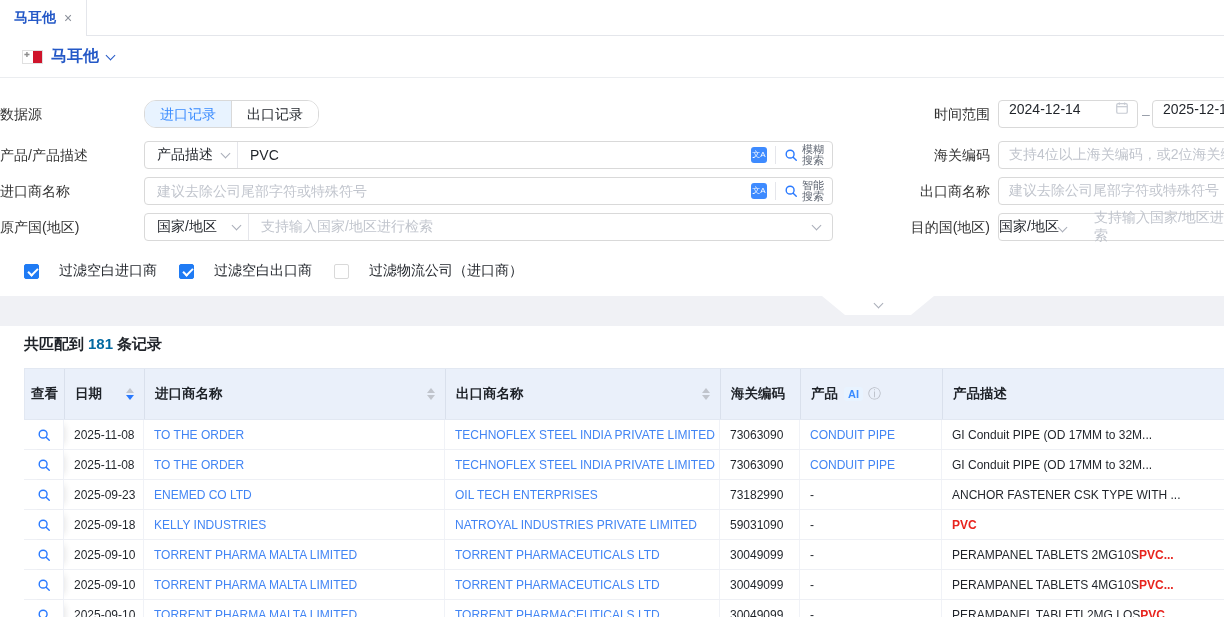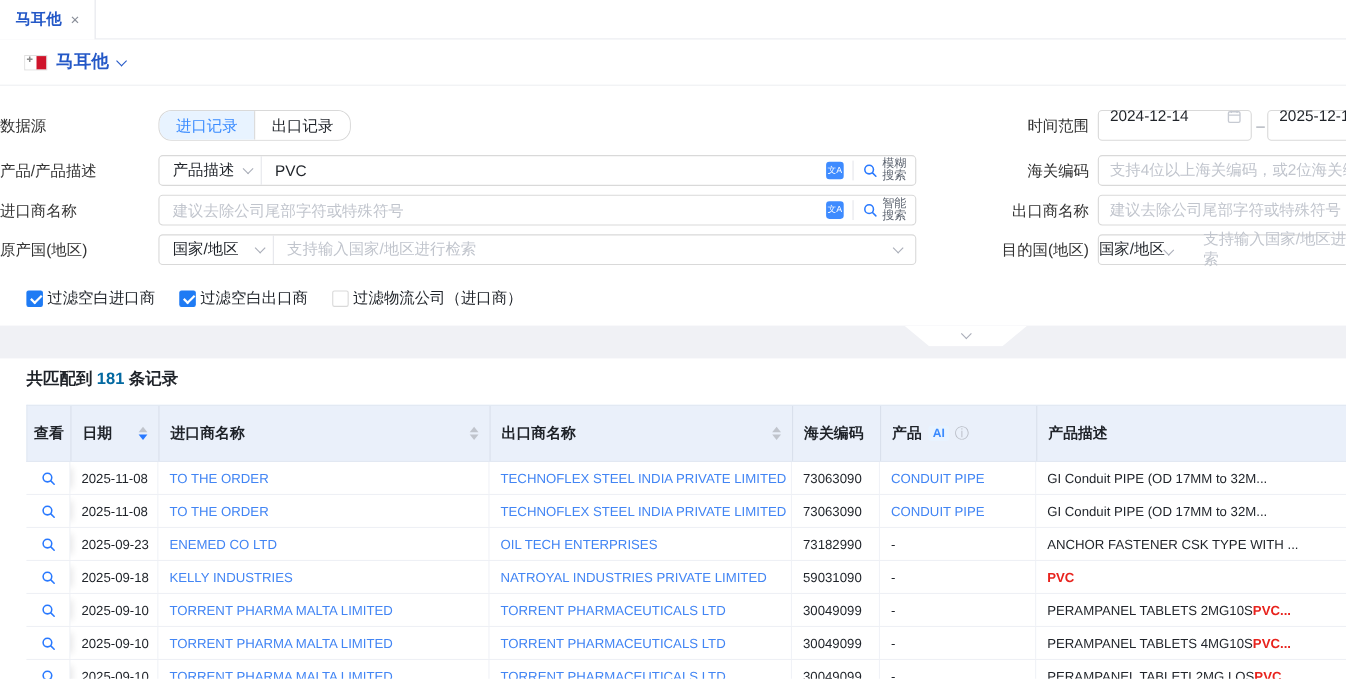--- a/index.html
+++ b/index.html
@@ -45,29 +45,29 @@
   .combo .inp { flex:1; padding:0 8px 0 12px; color:#1f2329; border:none; outline:none; font:inherit; min-width:0; background:transparent; }
   .combo .inp::placeholder { color:#c1c5cd; }
   .trans-icon { flex:none; width:16px; height:16px; background:#3e8bff; border-radius:3px; color:#fff; font-size:8px; line-height:16px;
                 text-align:center; margin-right:8px; cursor:pointer; }
   .vdiv { flex:none; width:1px; height:18px; background:#e5e6eb; }
   .search-seg { flex:none; display:flex; align-items:center; gap:4px; padding:0 8px; cursor:pointer; }
   .search-seg .stext { font-size:11px; line-height:11px; color:#5f6672; }
   .mag { width:14px; height:14px; }
 
   .date-input { position:absolute; height:28px; border:1px solid #d9d9d9; border-radius:4px; background:#fff;
-                display:flex; align-items:flex-end; justify-content:space-between; padding:0 8px 14px 10px; color:#1f2329; }
+                display:flex; align-items:flex-start; justify-content:space-between; padding:0 8px 0 10px; color:#1f2329; }
   .plain-input { position:absolute; height:28px; border:1px solid #d9d9d9; border-radius:4px; background:#fff;
                  display:flex; align-items:center; padding:0 10px; color:#c1c5cd; white-space:nowrap; overflow:hidden; }
   .combo-r { position:absolute; left:998px; height:28px; border:1px solid #d9d9d9; border-radius:4px; background:#fff;
              display:flex; align-items:center; width:260px; }
   .dash { position:absolute; color:#9aa0ab; height:28px; line-height:28px; }
 
   .cb-row { position:absolute; left:24px; top:184px; display:flex; align-items:center; gap:22px; }
-  .cb-item { display:flex; align-items:center; gap:4px; cursor:pointer; }
+  .cb-item { display:flex; align-items:center; gap:20px; cursor:pointer; }
   .cb-box { width:15px; height:15px; border-radius:2px; border:1px solid #d9d9d9; background:#fff; position:relative; flex:none; }
   .cb-box.checked { background:#1f7bf4; border-color:#1f7bf4; }
   .cb-box.checked::after { content:""; position:absolute; left:4.5px; top:1.5px; width:4px; height:8px;
                            border-right:2px solid #fff; border-bottom:2px solid #fff; transform:rotate(45deg); }
 
   
   .strip { top:296px; left:0; width:1224px; height:30px; background:#f0f1f5; }
   .notch { position:absolute; left:822px; top:0; width:112px; height:19px; background:#fff; cursor:pointer;
            clip-path:polygon(0 0,112px 0,89px 19px,23px 19px); display:flex; align-items:center; justify-content:center; }
   .notch .chev { margin-top:-4px; }

